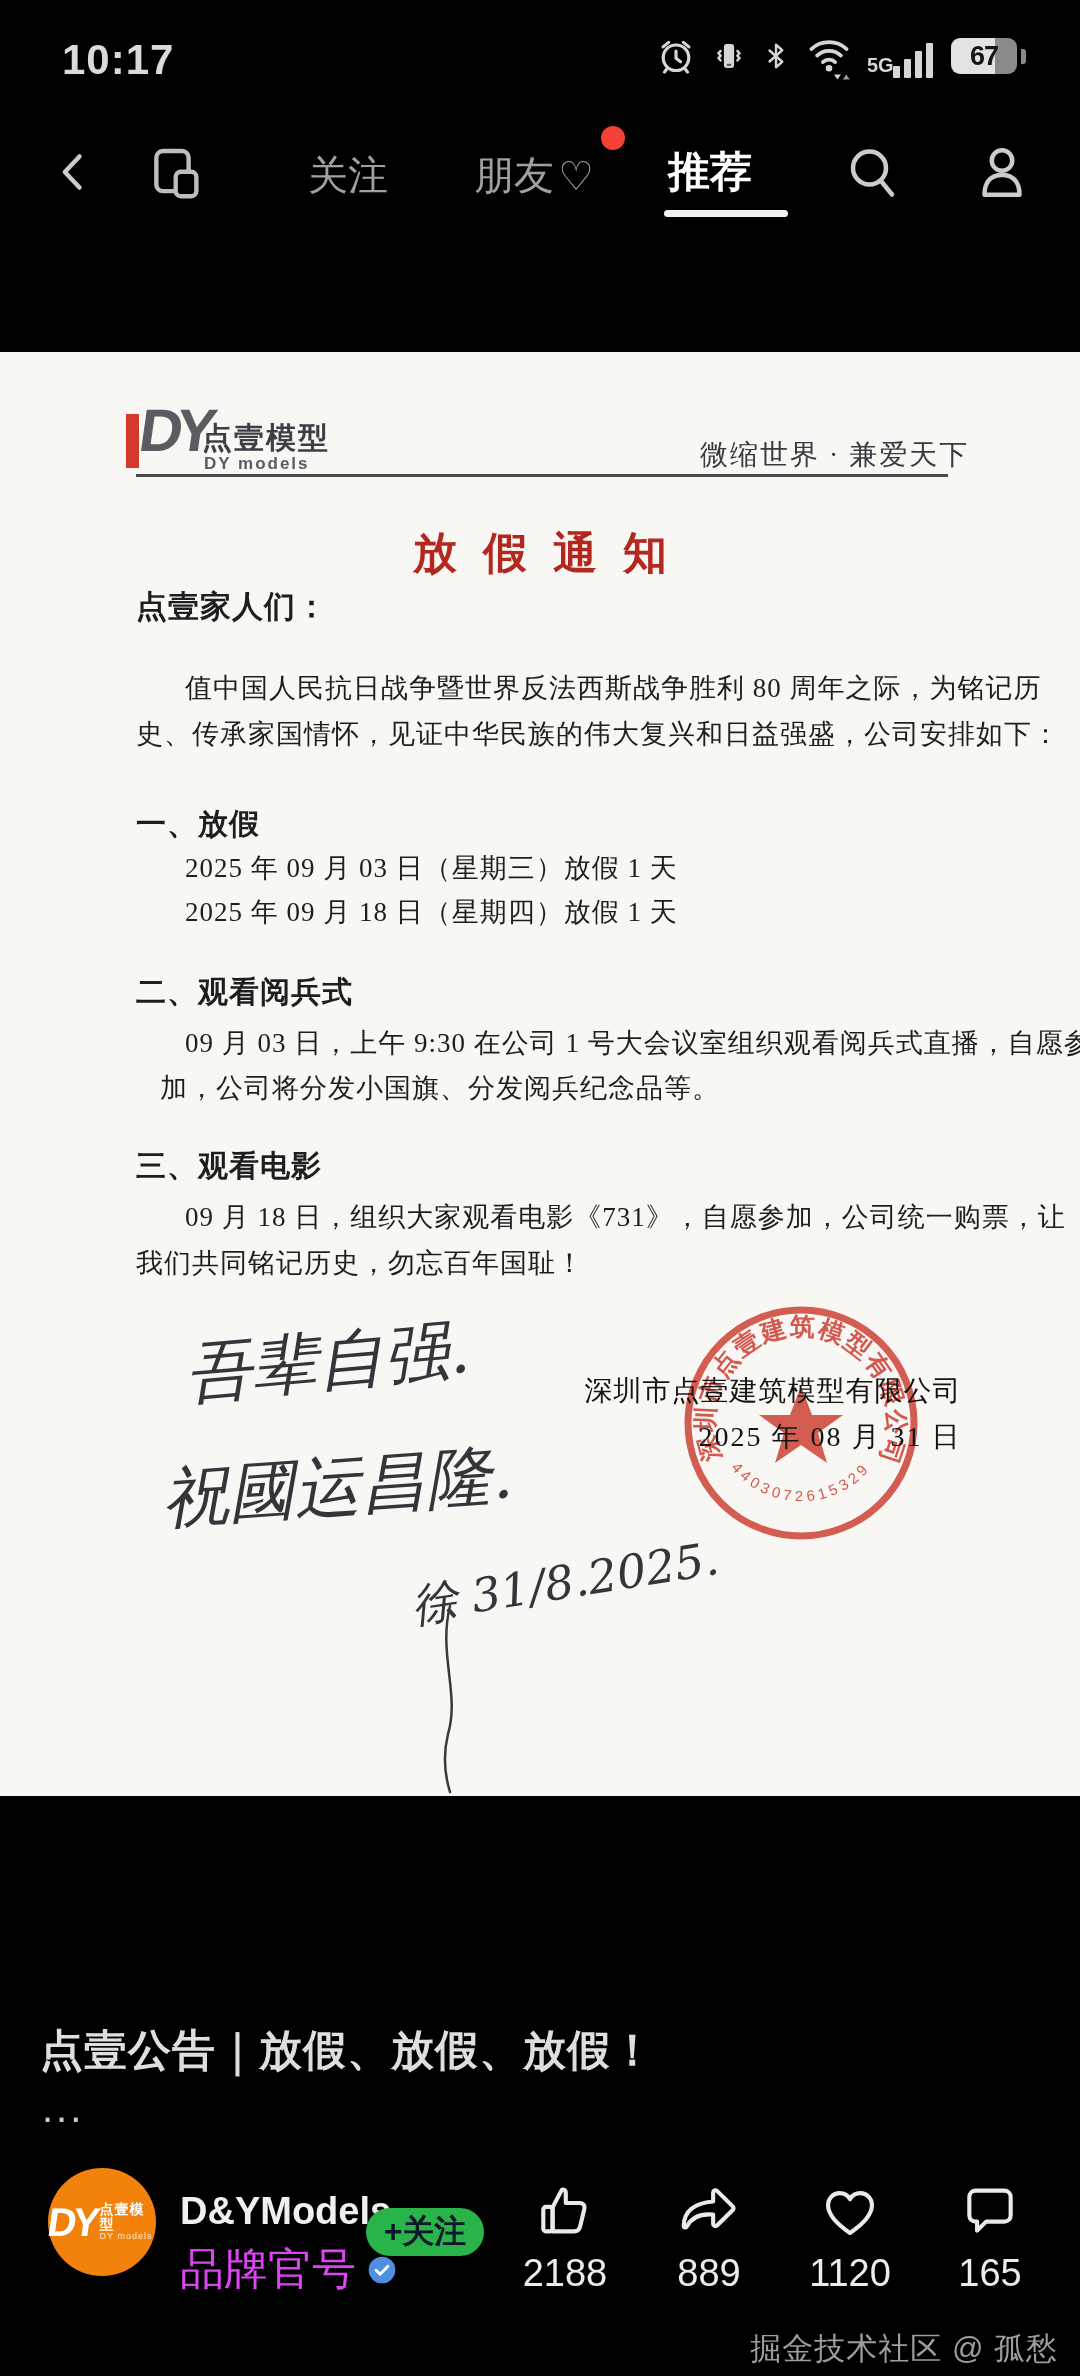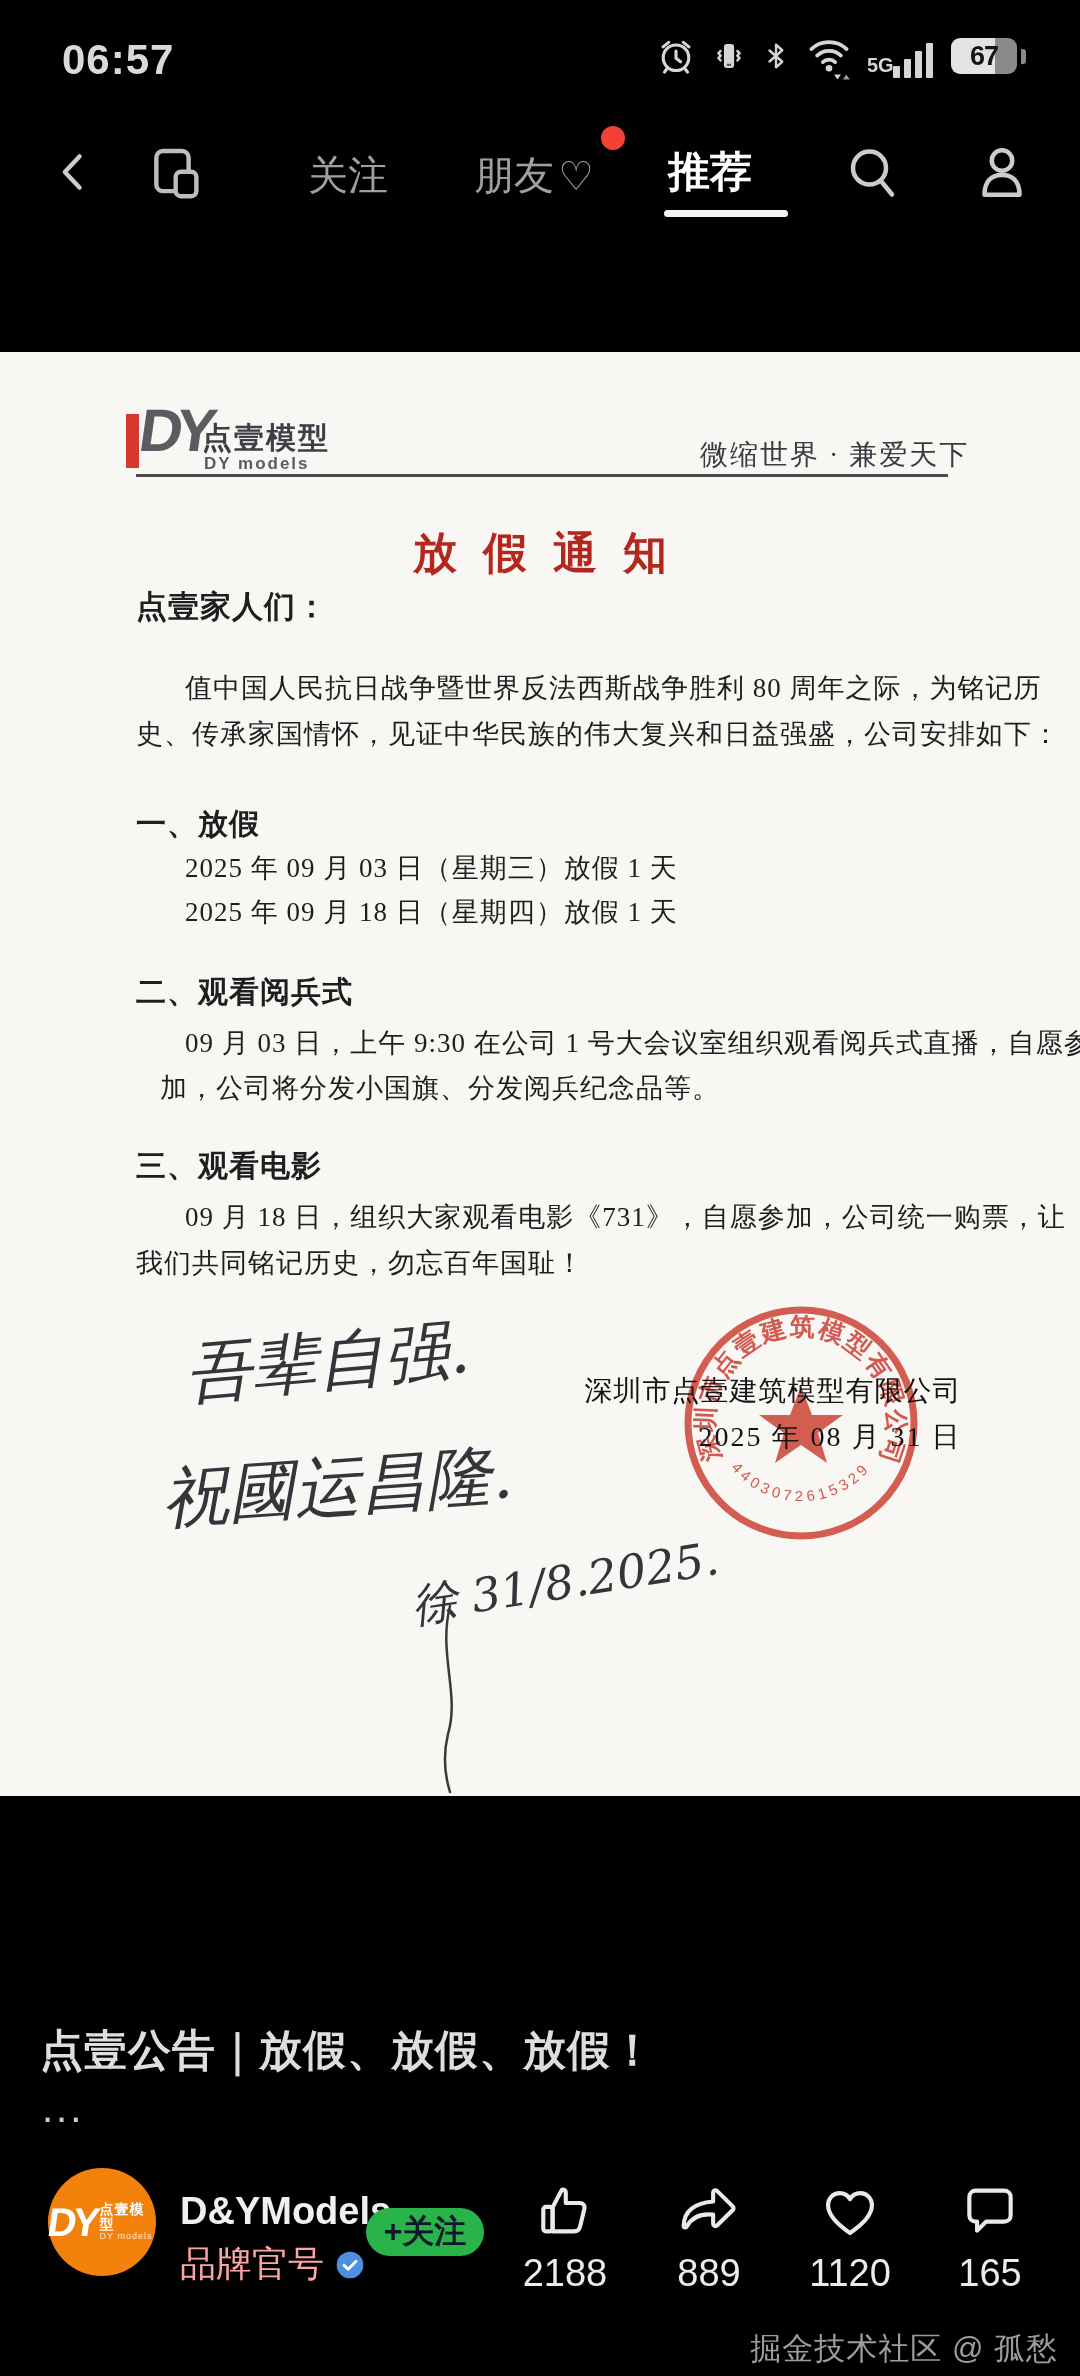--- a/index.html
+++ b/index.html
@@ -53,35 +53,35 @@
   
   .caption{left:40px;top:2022px;font-size:43px;font-weight:600;color:#dedede;letter-spacing:1px;}
   .more-dots{left:42px;top:2086px;font-size:40px;color:#cfcfcf;letter-spacing:3px;}
   .avatar{left:48px;top:2168px;width:108px;height:108px;border-radius:50%;background:#f2820c;
           display:flex;align-items:center;justify-content:center;gap:4px;}
   .avatar .dy{font-size:40px;font-weight:800;color:#fff;letter-spacing:-4px;transform:skewX(-8deg);}
   .avatar .mini{display:flex;flex-direction:column;line-height:1.1;}
   .avatar .mini b{font-size:14px;color:#fff;letter-spacing:1px;}
   .avatar .mini i{font-size:9px;color:#ffe9d2;font-style:normal;letter-spacing:1px;}
   .author-name{left:180px;top:2190px;font-size:38px;font-weight:600;color:#f0f0f0;}
-  .author-sub{left:180px;top:2240px;font-size:36px;font-weight:500;color:#fca5a5;display:flex;align-items:center;gap:10px;}
+  .author-sub{left:180px;top:2240px;font-size:44px;font-weight:500;color:#d946ef;display:flex;align-items:center;gap:10px;}
   .follow-btn{left:366px;top:2208px;width:118px;height:48px;border-radius:31px;background:#29b44a;
               display:flex;align-items:center;justify-content:center;color:#0f172a;font-size:32px;font-weight:600;}
   .action{top:2180px;width:140px;transform:translateX(-50%);display:flex;flex-direction:column;
           align-items:center;gap:10px;color:#e8e8e8;}
   .action .cnt{font-size:38px;font-weight:400;color:#ececec;}
   .watermark{right:22px;top:2328px;font-size:31px;color:#9d9d9d;letter-spacing:1px;}
   svg{display:block;}
 </style>
 </head>
 <body>
 
 <div class="stage">
 
-  <div class="abs time">06:57</div>
+  <div class="abs time">10:17</div>
   <div class="abs statusicons">
     <span>
       <svg width="42" height="46" viewBox="0 0 24 24">
           <g stroke="#d6d6d6" stroke-width="1.8" fill="none" stroke-linecap="round">
             <circle cx="12" cy="13" r="7.3"></circle>
             <path d="M12 9.2 V13.3 L14.6 15.3"></path>
             <path d="M4.6 6.8 L7.8 4.2"></path>
             <path d="M19.4 6.8 L16.2 4.2"></path>
             <path d="M6.6 19.6 L5.4 21.2"></path>
             <path d="M17.4 19.6 L18.6 21.2"></path>

